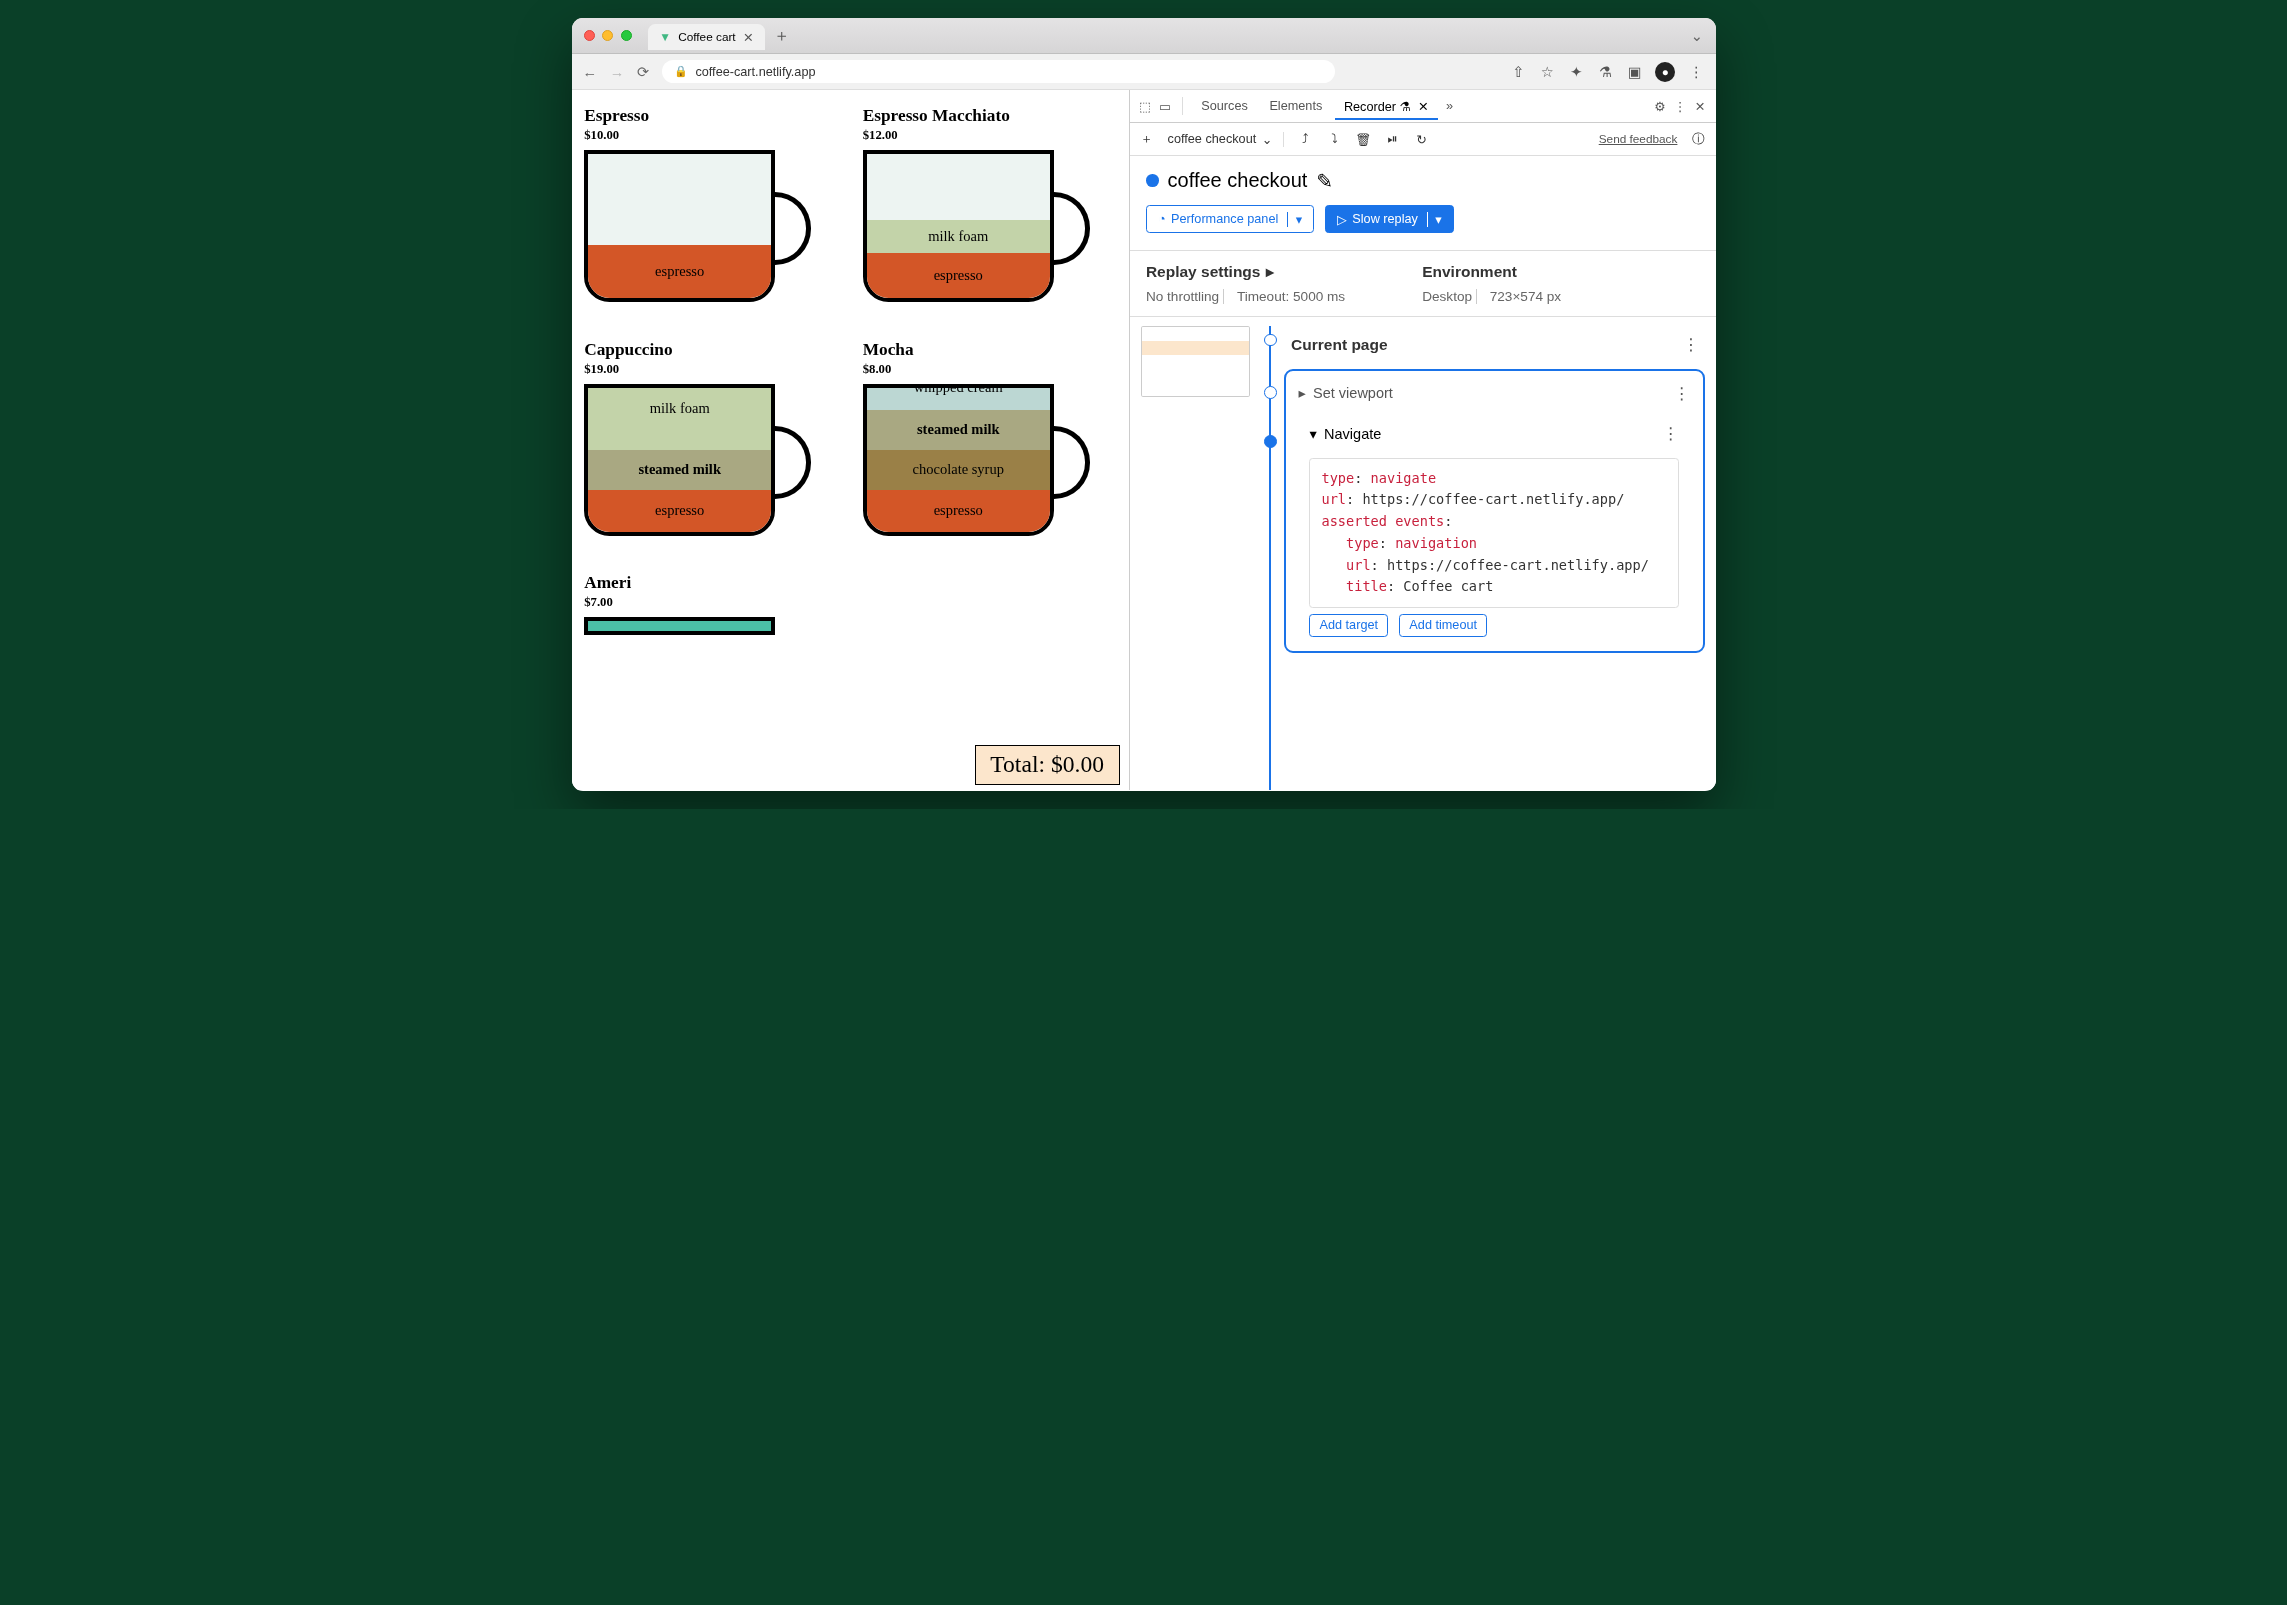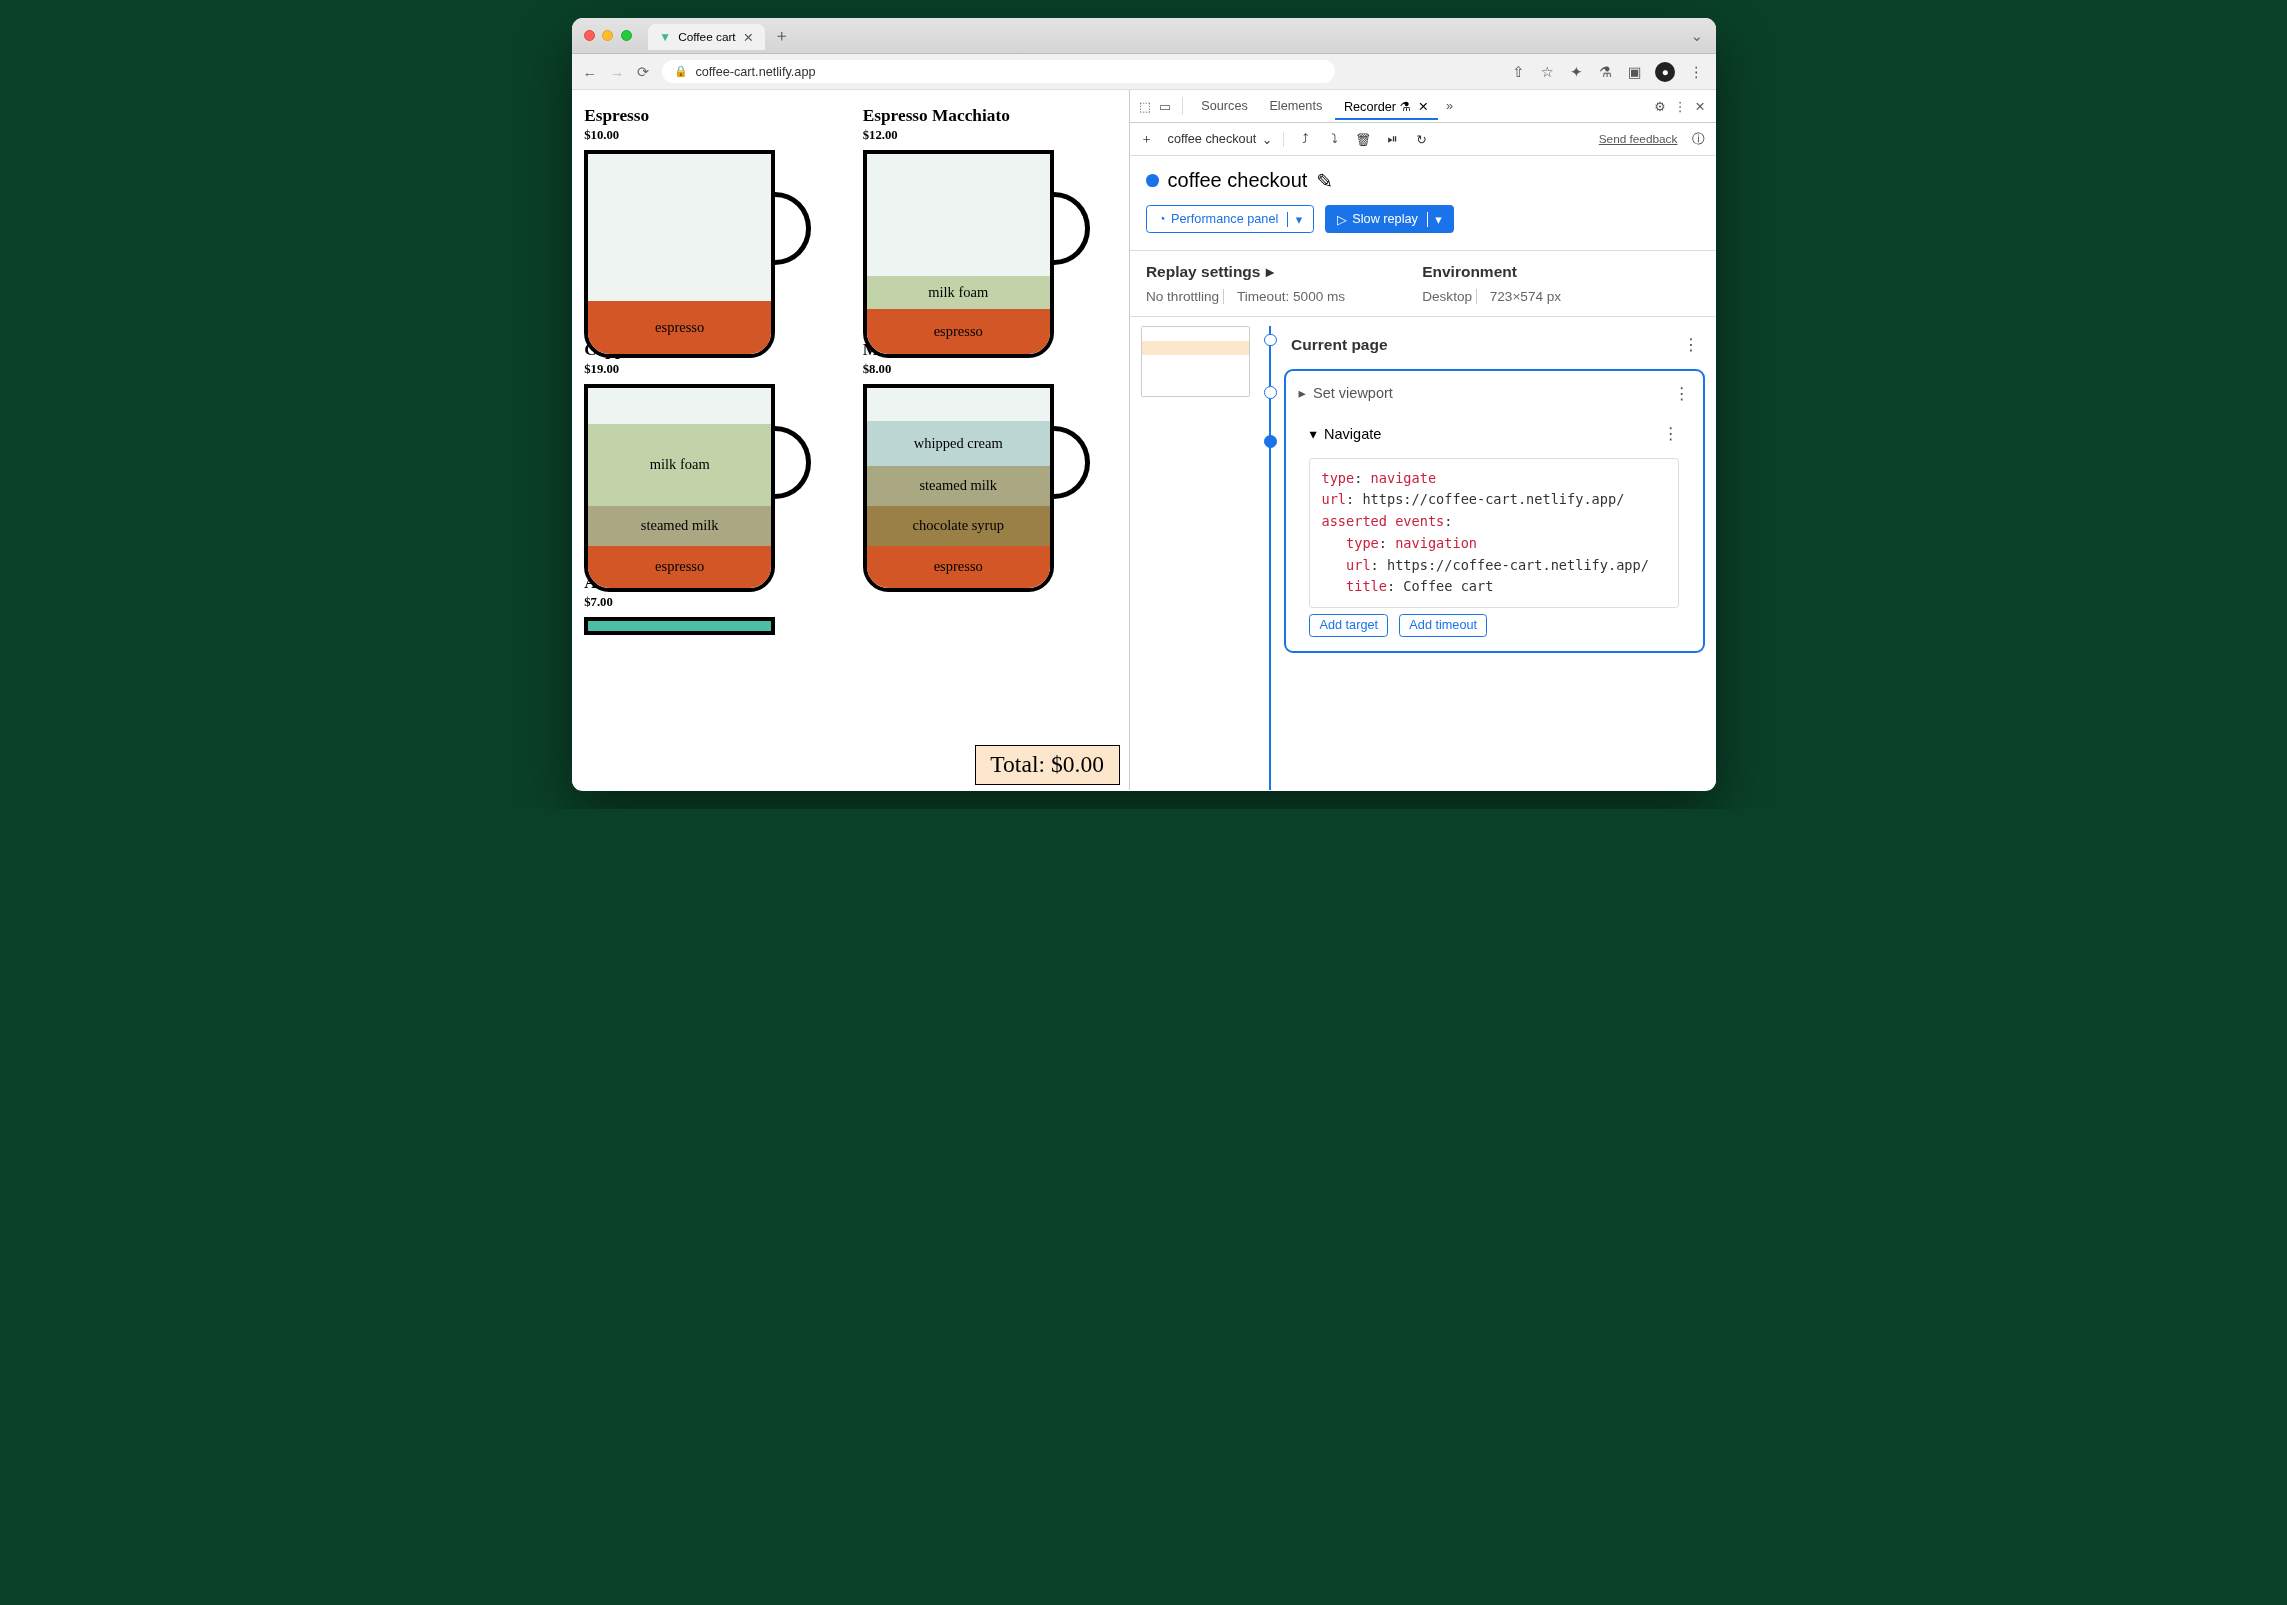--- a/index.html
+++ b/index.html
@@ -24,26 +24,26 @@
 .avatar{width:20px;height:20px;border-radius:50%;background:#222;display:inline-flex;align-items:center;justify-content:center;color:#fff;font-size:11.8px;}
 .split{display:flex;height:calc(100% - 73px);}
 
 .page{width:558px;background:#fff;overflow:hidden;border-right:0.9px solid #ccc;}
 .page-nav{display:flex;justify-content:center;gap:35px;padding:12.7px 0 9px;font-family:Georgia,serif;font-size:16.4px;font-weight:700;border-bottom:2.7px solid #000;}
 .page-nav .active{color:#d6a300;text-decoration:underline;}
 .products{padding:16.4px 12.7px;display:grid;grid-template-columns:1fr 1fr;row-gap:16.4px;column-gap:25.5px;font-family:Georgia,serif;}
 .product h3{font-size:17.3px;font-weight:700;margin-bottom:1.8px;}
 .product .price{font-size:12.7px;font-weight:700;margin-bottom:7.3px;}
 .cup{position:relative;width:227px;height:173px;}
-.cupbody{position:absolute;left:0;top:0;width:191px;height:208px;border:4.5px solid #000;border-radius:0 0 25.5px 25.5px;background:#edf4f2;overflow:hidden;}
+.cupbody{position:absolute;left:0;top:0;width:191px;height:152px;border:4.5px solid #000;border-radius:0 0 25.5px 25.5px;background:#edf4f2;overflow:hidden;}
 .handle{position:absolute;right:0px;top:42px;width:40px;height:73px;border:5.5px solid #000;border-left:none;border-radius:0 36px 36px 0;}
 .layer{position:absolute;left:0;width:100%;text-align:center;font-size:14.5px;display:flex;align-items:center;justify-content:center;}
 .espresso-l{background:#d35627;color:#000;}
 .milkfoam-l{background:#c3d3a9;}
-.steamed-l{background:#a9a882;}
+.steamed-l{background:#a9a882;font-weight:bold;}
 .choc-l{background:#9a8047;}
 .whip-l{background:#bcd7d3;}
 .total-box{position:absolute;right:9px;bottom:5.5px;background:#fce6cc;border:1.8px solid #000;padding:5.5px 14.5px;font-family:Georgia,serif;font-size:23.6px;}
 .page{position:relative;}
 
 .devtools{flex:1;display:flex;flex-direction:column;background:#fff;min-width:0;}
 .dt-tabrow{display:flex;align-items:center;border-bottom:0.9px solid #ccc;height:33px;padding:0 7.3px;gap:3.6px;font-size:12.7px;color:#555;}
 .dt-tabrow .tabitem{padding:5.5px 9px;cursor:pointer;}
 .dt-tabrow .tabitem.active{color:#000;position:relative;}
 .dt-tabrow .tabitem.active::after{content:"";position:absolute;left:0;right:0;bottom:-0.9px;height:1.8px;background:#1a73e8;}

